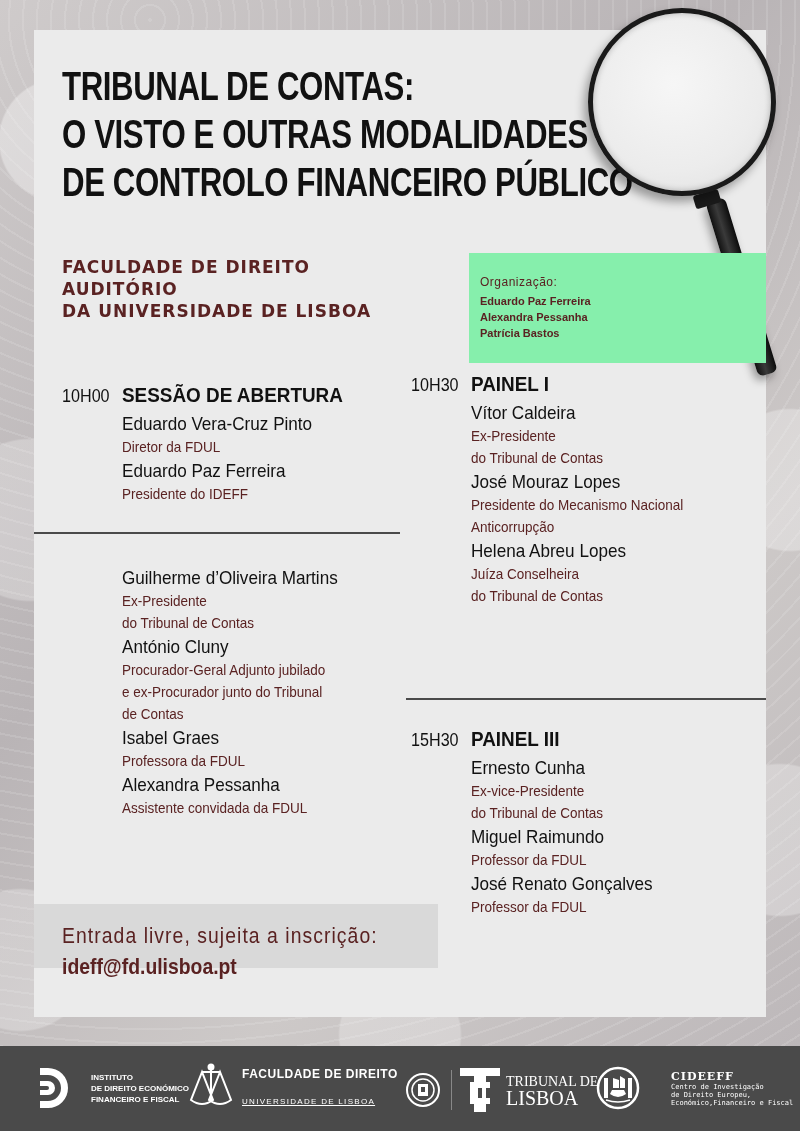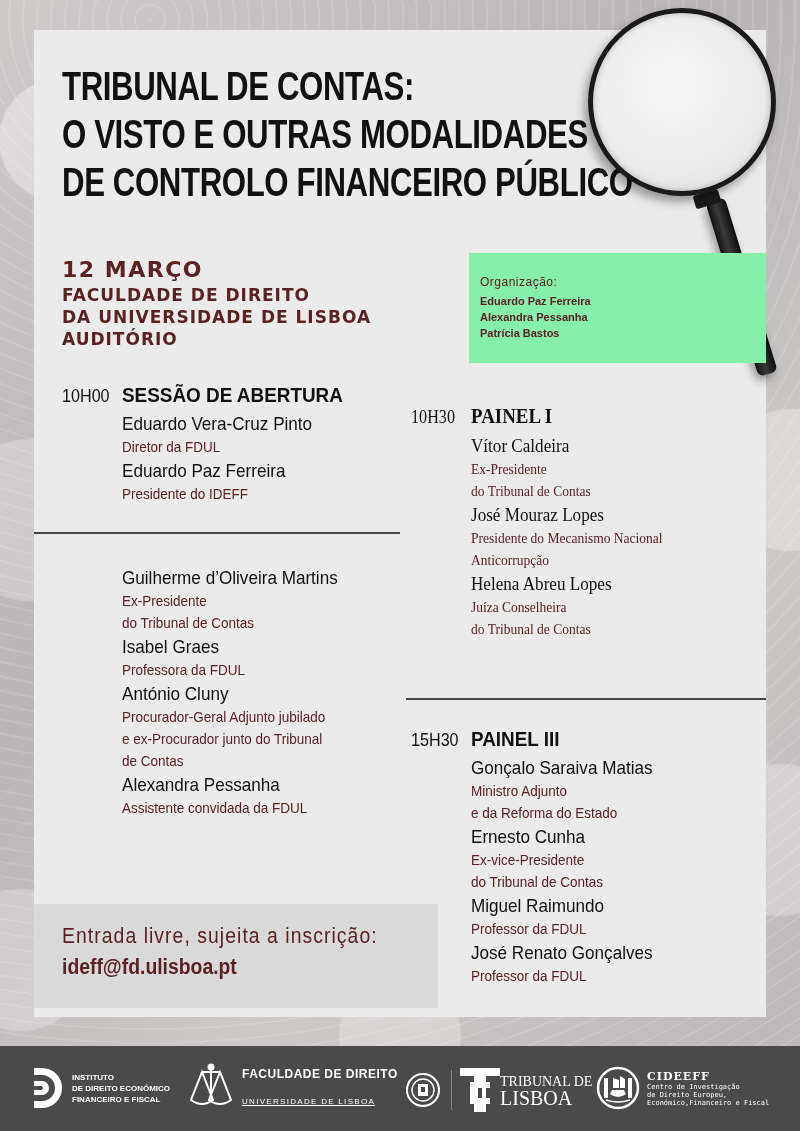--- a/index.html
+++ b/index.html
@@ -88,21 +88,21 @@
   .speaker .name {
     font-size: 19px; color: #111; line-height: 25px; white-space: nowrap;
     transform: scaleX(0.9); transform-origin: left; display: block;
   }
   .speaker .role {
     font-size: 15px; color: #5a2222; line-height: 22px; white-space: nowrap;
     transform: scaleX(0.9); transform-origin: left; display: block;
   }
   .divider { position: absolute; height: 2px; background: #4a4a4a; }
   .reg-box {
-    position: absolute; left: 34px; top: 904px; width: 404px; height: 104px;
+    position: absolute; left: 34px; top: 904px; width: 404px; height: 64px;
     background: #d9d9d9;
   }
   .reg-box .line1 {
     position: absolute; left: 28px; top: 19px;
     font-size: 22px; color: #5a2222; letter-spacing: 1.2px; white-space: nowrap;
     transform: scaleX(0.88); transform-origin: left;
   }
   .reg-box .line2 {
     position: absolute; left: 28px; top: 50px;
     font-size: 22px; font-weight: bold; color: #5a2222; white-space: nowrap;
@@ -110,21 +110,21 @@
   }
   
   .footer {
     position: absolute; left: 0; top: 1046px; width: 800px; height: 85px;
     background: #4a4a4a; color: #fff;
   }
   .logo { position: absolute; display: flex; align-items: center; }
   .ideff-text { font-size: 8px; font-weight: bold; line-height: 11px; margin-left: 10px; }
   .fd-text .t1 { font-size: 12px; font-weight: bold; letter-spacing: 0.5px; }
   .fd-text .t2 { font-size: 8px; letter-spacing: 1.3px; margin-top: 16px; text-decoration: underline; }
-  .tc-text { font-family: "Liberation Serif", serif; line-height: 17px; }
+  .tc-text { font-family: "Liberation Serif", serif; line-height: 17px; margin-left: 6px; }
   .tc-text .t1 { font-size: 14px; }
   .tc-text .t2 { font-size: 20px; }
   .cid-text { font-family: "DejaVu Serif", serif; margin-left: 7px; }
   .cid-text .t1 { font-size: 11px; font-weight: bold; letter-spacing: 1px; }
   .cid-text .t2 { font-size: 7px; line-height: 8px; font-family: "DejaVu Sans Mono", monospace; }
 </style>
 </head>
 <body>
 
 <div class="bg"></div>
@@ -134,24 +134,23 @@
   <div>TRIBUNAL DE CONTAS:</div>
   <div>O VISTO E OUTRAS MODALIDADES</div>
   <div>DE CONTROLO FINANCEIRO PÚBLICO</div>
 </div>
 
 <div class="handle"></div>
 <div class="collar"></div>
 <div class="lens"></div>
 
 <div class="event-info">
-  <div class="date">12 MARÇO</div>
   <div class="loc">FACULDADE DE DIREITO</div>
+  <div class="loc">AUDITÓRIO</div>
   <div class="loc">DA UNIVERSIDADE DE LISBOA</div>
-  <div class="loc">AUDITÓRIO</div>
 </div>
 
 <div class="org-box">
   <div class="lbl">Organização:</div>
   <div class="names">
     <div>Eduardo Paz Ferreira</div>
     <div>Alexandra Pessanha</div>
     <div>Patrícia Bastos</div>
   </div>
 </div>
@@ -168,21 +167,21 @@
     </div>
     <div class="speaker">
       <span class="name">Eduardo Paz Ferreira</span>
       <span class="role">Presidente do IDEFF</span>
     </div>
   </div>
 </div>
 
 <div class="divider" style="left:34px; top:532px; width:366px;"></div>
 
-<div class="session" style="left:411px; top:404px;font-family:Liberation Serif, serif;">
+<div class="session" style="left:411px; top:372px;">
   <div class="head">
     <span class="time">10H30</span>
     <span class="stitle">PAINEL I</span>
   </div>
   <div class="speakers">
     <div class="speaker">
       <span class="name">Vítor Caldeira</span>
       <span class="role">Ex-Presidente</span>
       <span class="role">do Tribunal de Contas</span>
     </div>
@@ -198,52 +197,47 @@
     </div>
   </div>
 </div>
 
 <div class="session" style="left:62px; top:561px;">
   <div class="speakers">
     <div class="speaker">
       <span class="name">Guilherme d’Oliveira Martins</span>
       <span class="role">Ex-Presidente</span>
       <span class="role">do Tribunal de Contas</span>
-    </div>
-    <div class="speaker">
-      <span class="name">Isabel Graes</span>
-      <span class="role">Professora da FDUL</span>
     </div>
     <div class="speaker">
       <span class="name">António Cluny</span>
       <span class="role">Procurador-Geral Adjunto jubilado</span>
       <span class="role">e ex-Procurador junto do Tribunal</span>
       <span class="role">de Contas</span>
     </div>
     <div class="speaker">
+      <span class="name">Isabel Graes</span>
+      <span class="role">Professora da FDUL</span>
+    </div>
+    <div class="speaker">
       <span class="name">Alexandra Pessanha</span>
       <span class="role">Assistente convidada da FDUL</span>
     </div>
   </div>
 </div>
 
 <div class="divider" style="left:406px; top:698px; width:360px;"></div>
 
 <div class="session" style="left:411px; top:727px;">
   <div class="head">
     <span class="time">15H30</span>
     <span class="stitle">PAINEL III</span>
   </div>
   <div class="speakers">
     <div class="speaker">
-      <span class="name">Gonçalo Saraiva Matias</span>
-      <span class="role">Ministro Adjunto</span>
-      <span class="role">e da Reforma do Estado</span>
-    </div>
-    <div class="speaker">
       <span class="name">Ernesto Cunha</span>
       <span class="role">Ex-vice-Presidente</span>
       <span class="role">do Tribunal de Contas</span>
     </div>
     <div class="speaker">
       <span class="name">Miguel Raimundo</span>
       <span class="role">Professor da FDUL</span>
     </div>
     <div class="speaker">
       <span class="name">José Renato Gonçalves</span>
@@ -251,21 +245,21 @@
     </div>
   </div>
 </div>
 
 <div class="reg-box">
   <div class="line1">Entrada livre, sujeita a inscrição:</div>
   <div class="line2">ideff@fd.ulisboa.pt</div>
 </div>
 
 <div class="footer">
-  <div class="logo" style="left:32px; top:20px;">
+  <div class="logo" style="left:38px; top:20px;gap:13px;">
     <svg width="30" height="44" viewBox="0 0 30 44">
       <path d="M2 2 H10 A20 20 0 0 1 10 42 H2 V35 H10 A13 13 0 0 0 10 9 H2 Z" fill="#fff"></path>
       <path d="M2 15 H10 A7 7 0 0 1 10 29 H2 V24 H9 A2 2 0 0 0 9 20 H2 Z" fill="#fff"></path>
     </svg>
     <div class="ideff-text">
       <div>INSTITUTO</div>
       <div>DE DIREITO ECONÓMICO</div>
       <div>FINANCEIRO E FISCAL</div>
     </div>
   </div>
@@ -299,21 +293,21 @@
       <rect x="14" y="0" width="12" height="44" fill="#fff"></rect>
       <path d="M10 14 H30 V20 H18 V30 H30 V36 H10 Z" fill="#fff"></path>
       <rect x="18" y="20" width="4" height="10" fill="#4a4a4a"></rect>
     </svg>
     <div class="tc-text">
       <div class="t1">TRIBUNAL DE</div>
       <div class="t2">LISBOA</div>
     </div>
   </div>
 
-  <div class="logo" style="left:596px; top:20px;">
+  <div class="logo" style="left:596px; top:20px;gap:24px;">
     <svg width="44" height="44" viewBox="0 0 44 44">
       <circle cx="22" cy="22" r="20" fill="none" stroke="#fff" stroke-width="2.5"></circle>
       <rect x="8" y="12" width="4" height="20" fill="#fff"></rect>
       <rect x="32" y="12" width="4" height="20" fill="#fff"></rect>
       <path d="M14 28 Q22 34 30 28 L28 24 H16 Z" fill="#fff"></path>
       <path d="M17 22 V12 L23 14 V22 Z" fill="#fff"></path>
       <path d="M24 22 V10 L29 13 V22 Z" fill="#fff"></path>
       <path d="M10 34 Q22 38 34 34" stroke="#fff" stroke-width="1.5" fill="none"></path>
     </svg>
     <div class="cid-text">

